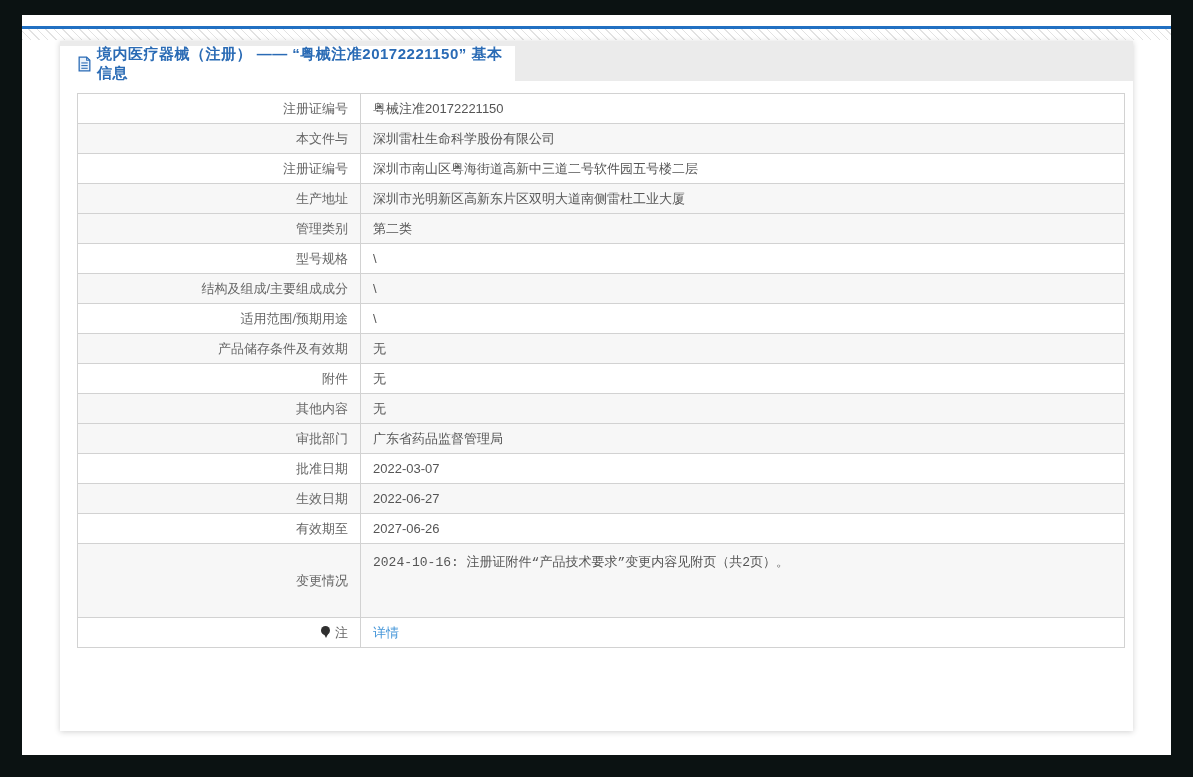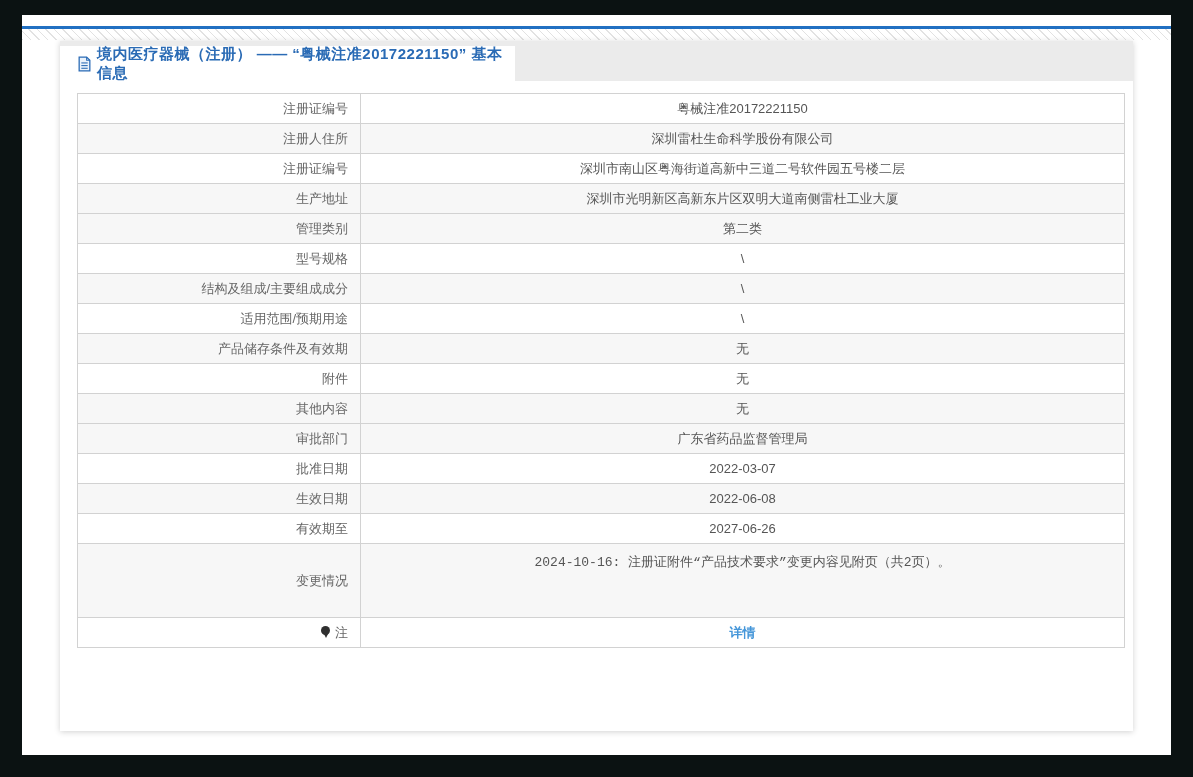--- a/index.html
+++ b/index.html
@@ -33,31 +33,31 @@
     display:flex; align-items:center; padding-left:17px;
   }
   .doc-icon{ display:inline-flex; margin-right:5px; }
   .title{ color:var(--accent-blue); font-size:15px; font-weight:bold; letter-spacing:0.5px; }
   table.info-table{
     margin:12px 8px 0 17px; width:calc(100% - 25px);
     border-collapse:collapse; font-size:13px; color:var(--text);
     table-layout:fixed;
     border-radius:16px;
   }
-  td{ border:1px solid var(--table-border); height:30px; vertical-align:middle;text-align:center; }
+  td{ border:1px solid var(--table-border); height:30px; vertical-align:middle; }
   td.label-cell{
     width:283px; text-align:right; padding:0 12px; color:var(--label-text);
     white-space:nowrap;
   }
   td.value-cell{ padding:0 12px; }
   tr.even{ background:var(--row-stripe); }
   tr.tall{ height:74px; }
   tr.tall td.value-cell{ vertical-align:top; padding-top:9px;font-family:Liberation Mono, monospace; }
   tr.tall td.label-cell{ vertical-align:middle; }
-  a.detail-link{ color:var(--link-blue); text-decoration:none;font-weight:bold; }
+  a.detail-link{ color:var(--link-blue); text-decoration:none; }
   .note-icon{ display:inline-block; width:11px; height:13px; position:relative;
     margin-right:3px; vertical-align:-2px; }
   .note-icon::before{ content:''; position:absolute; top:0; left:0; width:9px; height:9px;
     background:#2f2f2f; border-radius:50%; }
   .note-icon::after{ content:''; position:absolute; left:2.5px; top:8px; width:0; height:0;
     border-left:2px solid transparent; border-right:2px solid transparent;
     border-top:4px solid #2f2f2f; }
 </style>
 </head>
 <body>
@@ -82,21 +82,21 @@
       </div>
     </div>
 
     <table class="info-table">
       <tbody>
           <tr>
             <td class="label-cell">注册证编号</td>
             <td class="value-cell">粤械注准20172221150</td>
           </tr>
           <tr class="even">
-            <td class="label-cell">注册人住所</td>
+            <td class="label-cell">本文件与</td>
             <td class="value-cell">深圳雷杜生命科学股份有限公司</td>
           </tr>
           <tr>
             <td class="label-cell">注册证编号</td>
             <td class="value-cell">深圳市南山区粤海街道高新中三道二号软件园五号楼二层</td>
           </tr>
           <tr class="even">
             <td class="label-cell">生产地址</td>
             <td class="value-cell">深圳市光明新区高新东片区双明大道南侧雷杜工业大厦</td>
           </tr>
@@ -131,21 +131,21 @@
           <tr class="even">
             <td class="label-cell">审批部门</td>
             <td class="value-cell">广东省药品监督管理局</td>
           </tr>
           <tr>
             <td class="label-cell">批准日期</td>
             <td class="value-cell">2022-03-07</td>
           </tr>
           <tr class="even">
             <td class="label-cell">生效日期</td>
-            <td class="value-cell">2022-06-08</td>
+            <td class="value-cell">2022-06-27</td>
           </tr>
           <tr>
             <td class="label-cell">有效期至</td>
             <td class="value-cell">2027-06-26</td>
           </tr>
           <tr class="even tall">
             <td class="label-cell">变更情况</td>
             <td class="value-cell">2024-10-16: 注册证附件“产品技术要求”变更内容见附页（共2页）。</td>
           </tr>
           <tr>

